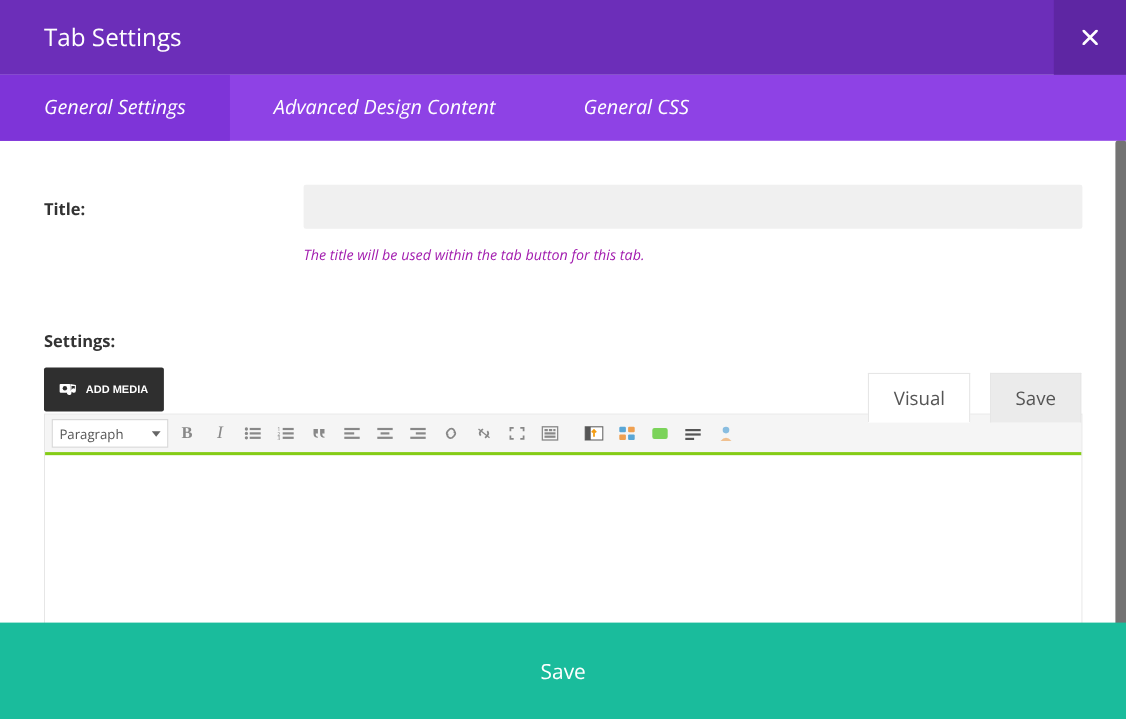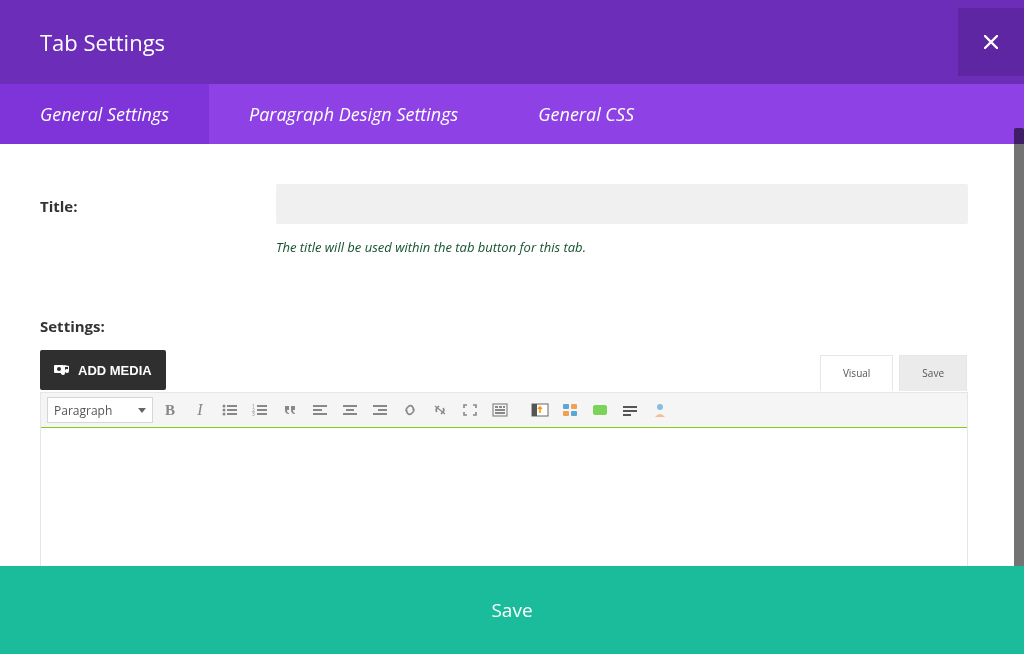--- a/index.html
+++ b/index.html
@@ -6,21 +6,21 @@
   body {
     font-family: "Open Sans", "Helvetica Neue", Arial, sans-serif;
     background: #fff;
     width: 1024px;
     height: 654px;
     overflow: hidden;
     position: relative;
   }
   .header {
     background: #6c2eb9;
-    height: 84px;
+    height: 68px;
     display: flex;
     align-items: center;
     justify-content: space-between;
     padding-left: 40px;
     color: #fff;
   }
   .header-title {
     font-size: 22px;
     font-weight: 400;
   }
@@ -48,21 +48,21 @@
     align-items: center;
     padding: 0 40px;
     font-size: 18px;
     cursor: pointer;
     white-space: nowrap;
   }
   .tabnav-item.active {
     background: #7e34d8;
   }
   .content {
-    padding: 40px 56px 0 40px;
+    padding: 40px 40px 0 40px;
     height: calc(654px - 68px - 60px - 68px);
     overflow-y: auto;
     position: relative;
   }
   .scroll-indicator {
     position: absolute;
     top: 128px;
     right: 0;
     width: 10px;
     height: 454px;
@@ -88,42 +88,42 @@
   .text-input {
     width: 100%;
     background: #f0f0f0;
     border: none;
     height: 40px;
     padding: 0 10px;
     font-size: 15px;
     border-radius: 2px;
   }
   .field-help {
-    color: #14532d;
+    color: #a21caf;
     font-style: italic;
     font-size: 13px;
     margin-top: 14px;
     margin-left: 236px;
   }
   .content-section {
     margin-top: 60px;
   }
   .content-label {
     font-weight: 700;
     color: #333;
     font-size: 15px;
     margin-bottom: 14px;
   }
   .add-media-btn {
     background: #2f2f2f;
     color: #fff;
     border: none;
     height: 40px;
     padding: 0 14px;
-    font-size: 13px;
+    font-size: 10px;
     font-weight: 700;
     border-radius: 2px;
     display: inline-flex;
     align-items: center;
     gap: 8px;
     cursor: pointer;
   }
   .media-icon {
     display: inline-flex;
   }
@@ -134,37 +134,37 @@
     background: #fff;
   }
   .editor-tabs {
     position: absolute;
     right: 0;
     top: -38px;
     display: flex;
   }
   .editor-tab {
     padding: 10px 22px;
-    font-size: 10px;
+    font-size: 17px;
     color: #555;
     background: #ebebeb;
     border: 1px solid #e6e6e6;
     border-bottom: none;
     cursor: pointer;
-    margin-left: 6px;
+    margin-left: 18px;
   }
   .editor-tab.active {
     background: #fff;
     border-bottom: 1px solid #fff;
     position: relative;
     z-index: 2;
   }
   .editor-toolbar {
     background: #f5f5f5;
-    border-bottom: 1px solid #84cc16;
+    border-bottom: 3px solid #84cc16;
     padding: 4px 6px;
     display: flex;
     align-items: center;
     gap: 4px;
     flex-wrap: wrap;
   }
   .format-select {
     background: #fff;
     border: 1px solid #d6d6d6;
     height: 26px;
@@ -222,21 +222,21 @@
   <div class="header-title">Tab Settings</div>
   <div class="close-btn">
     <svg width="14" height="14" viewBox="0 0 14 14">
         <path d="M1 1 L13 13 M13 1 L1 13" stroke="#fff" stroke-width="2.4" stroke-linecap="round"></path>
       </svg>
   </div>
 </div>
 
 <div class="tabnav">
   <div class="tabnav-item active">General Settings</div>
-  <div class="tabnav-item">Paragraph Design Settings</div>
+  <div class="tabnav-item">Advanced Design Content</div>
   <div class="tabnav-item">General CSS</div>
 </div>
 
 <div class="content">
 
   <div class="field-row">
     <div class="field-label">Title:</div>
     <div class="field-input-wrap">
       <input class="text-input" type="text" value="" style="">
     </div>

